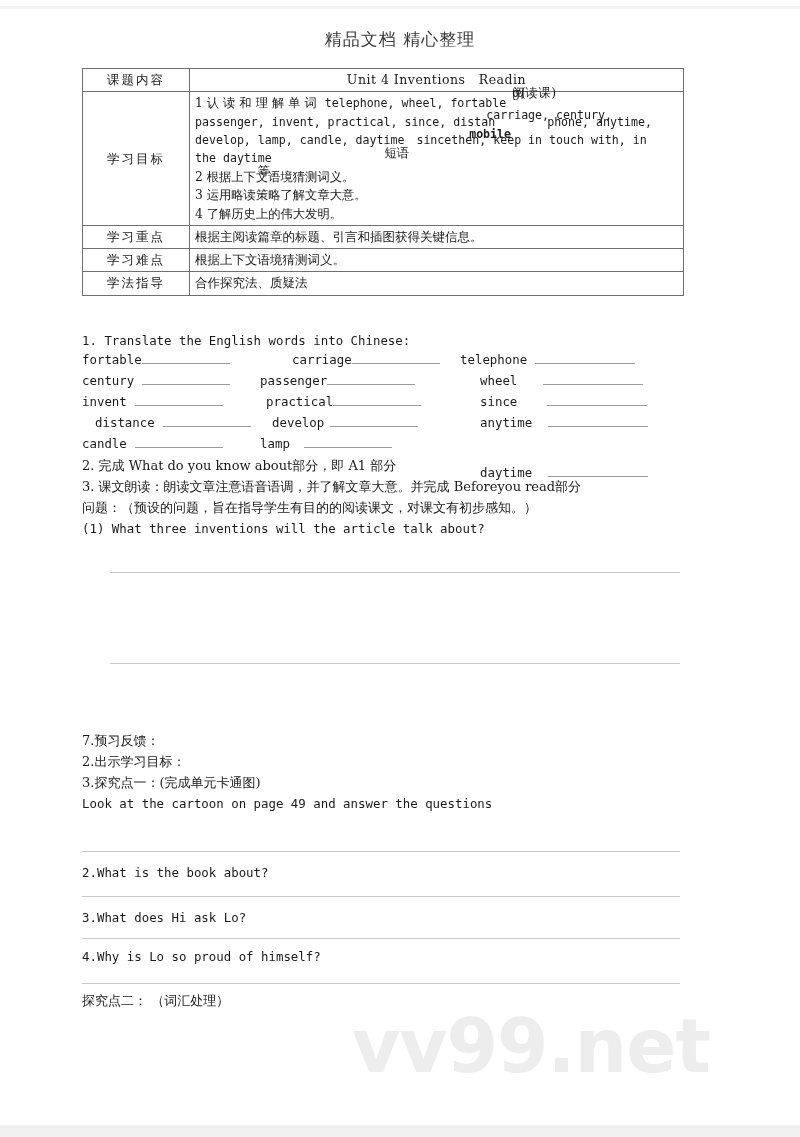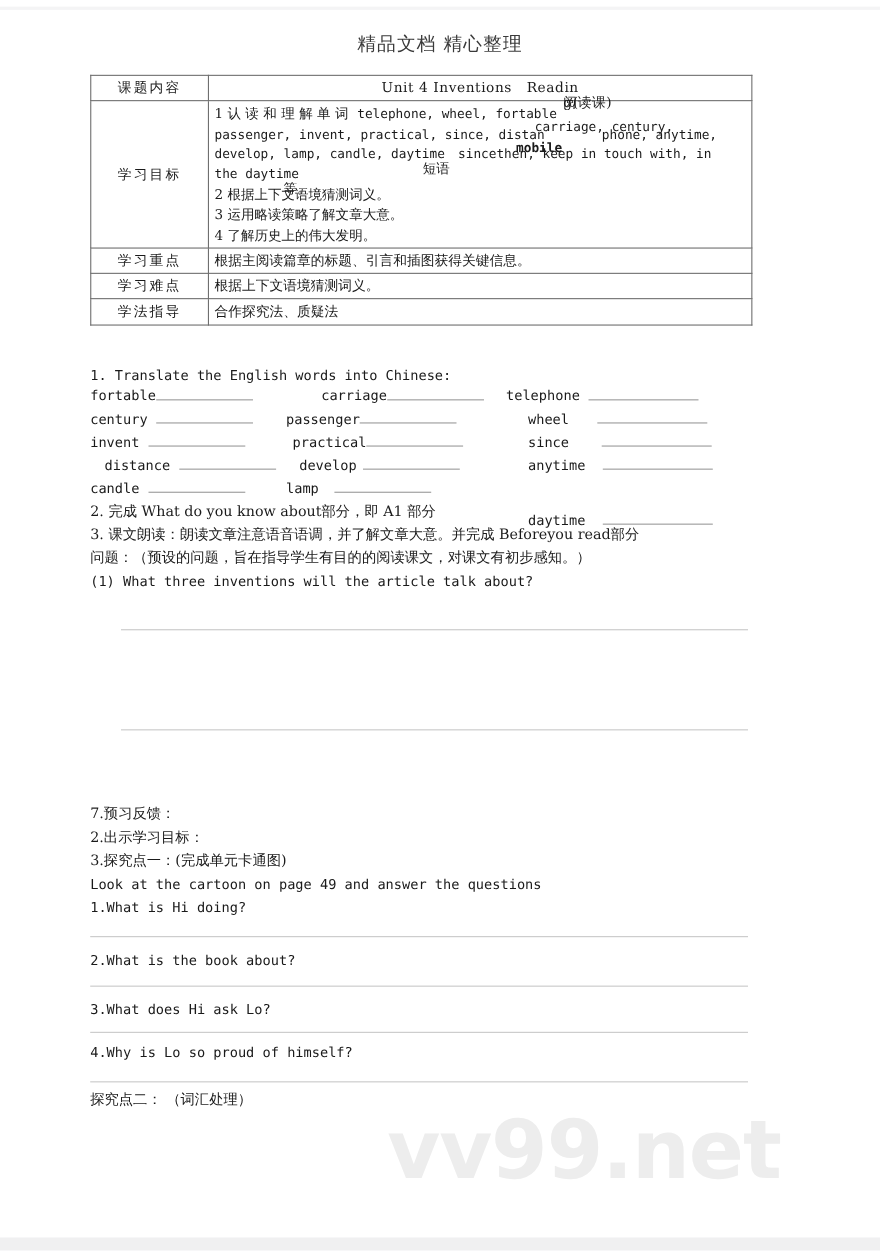--- a/index.html
+++ b/index.html
@@ -281,21 +281,20 @@
   <div class="answer-rule" style="left:110px; top:572px; width:570px;"></div>
 
 
   <div class="answer-rule" style="left:110px; top:663px; width:570px;"></div>
 
   <div class="body-text" style="top:730px;">
     <div class="line cn">7.预习反馈：</div>
     <div class="line cn">2.出示学习目标：</div>
     <div class="line cn">3.探究点一：(完成单元卡通图)</div>
     <div class="line">Look at the cartoon on page 49 and answer the questions</div>
-    <div class="line">1.What is Hi doing?</div>
   </div>
 
   <div class="answer-rule" style="left:82px; top:851px; width:598px;"></div>
 
   <div class="body-text" style="top:862px;">
     <div class="line">2.What is the book about?</div>
   </div>
   <div class="answer-rule" style="left:82px; top:896px; width:598px;"></div>
 
   <div class="body-text" style="top:907px;">

